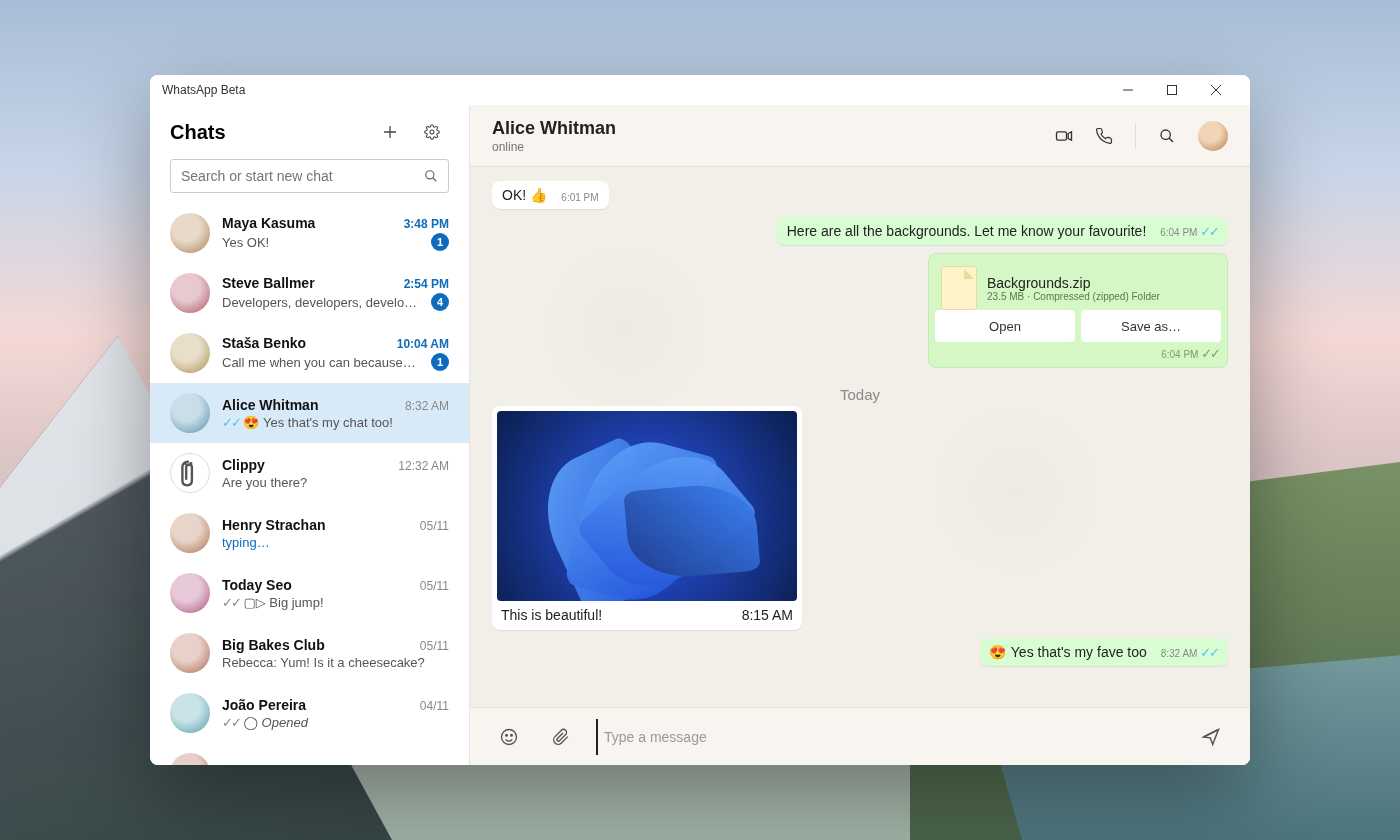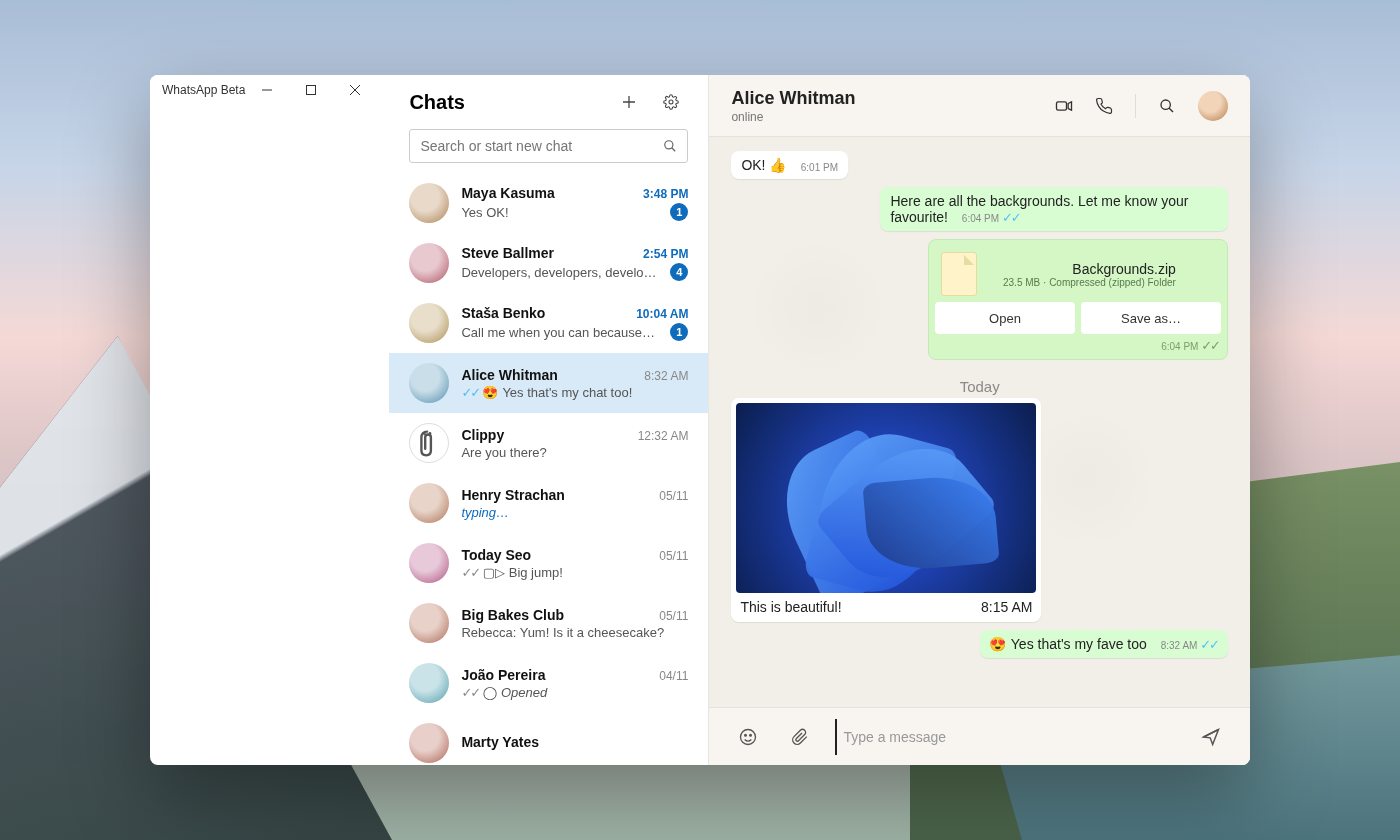--- a/index.html
+++ b/index.html
@@ -35,21 +35,21 @@
     background: linear-gradient(180deg, #7faecb 0%, #4e7fa0 100%);
     opacity: .6;
     clip-path: polygon(0 20%, 100% 0, 100% 100%, 10% 100%);
   }
   .window {
     position: relative; z-index: 1;
     width: 1100px; height: 690px;
     background: #fff;
     border-radius: 8px;
     box-shadow: 0 30px 80px rgba(0,0,0,.35);
-    display: flex; flex-direction: row;
+    display: flex; flex-direction: column;
     overflow: hidden;
   }
   .titlebar {
     height: 30px; display: flex; align-items: center;
     padding: 0 12px; font-size: 12px; color: #333;
     background: #fff;
   }
   .titlebar .spacer { flex: 1; }
   .win-btn { width: 44px; height: 30px; display:flex; align-items:center; justify-content:center; color:#333; }
   .body { flex:1; display:flex; min-height:0; }
@@ -73,21 +73,21 @@
   .avatar { width:40px; height:40px; border-radius:50%; flex-shrink:0; background:#ccc; display:flex; align-items:center; justify-content:center; font-size:18px; }
   .chat-meta { flex:1; min-width:0; }
   .chat-top { display:flex; align-items:baseline; gap:8px; }
   .chat-name { font-weight:600; font-size:14px; color:#111; flex:1; white-space:nowrap; overflow:hidden; text-overflow:ellipsis; }
   .chat-time { font-size:12px; }
   .time-unread { color:#0f6cbd; font-weight:600; }
   .time-read { color:#888; }
   .chat-bottom { display:flex; align-items:center; gap:6px; margin-top:2px; }
   .chat-preview { font-size:13px; color:#555; flex:1; white-space:nowrap; overflow:hidden; text-overflow:ellipsis; }
   .badge { background:#0f6cbd; color:#fff; border-radius:10px; min-width:18px; height:18px; font-size:11px; display:flex; align-items:center; justify-content:center; padding:0 5px; font-weight:600; }
-  .typing { color:#0f6cbd; font-style:italic; }
+  .typing { color:#0f6cbd; }
   .ticks { color:#53bdeb; font-size:13px; letter-spacing:-2px; }
   .ticks-grey { color:#888; }
   
   .main { flex:1; display:flex; flex-direction:column; background:#f2efe9; position:relative; }
   .main-header {
     height:62px; display:flex; align-items:center; padding:0 22px;
     background:#f8f5f0; border-bottom:1px solid #e5e2dc; gap:10px;
   }
   .contact-name { font-size:18px; font-weight:600; color:#222; }
   .contact-status { font-size:12px; color:#777; margin-top:1px; }
@@ -106,21 +106,21 @@
   .row { display:flex; margin-bottom:8px; }
   .row.left { justify-content:flex-start; }
   .row.right { justify-content:flex-end; }
   .bubble.in { background:#fff; color:#222; }
   .bubble.out { background:#d9fdd3; color:#222;margin-left:38px; }
   .bubble .ts { font-size:10px; color:#888; margin-left:10px; vertical-align:bottom; }
   .bubble.out .ts .ticks { color:#4fc3f7; }
   .attach-card {
     background:#d4f7c5; border:1px solid #c3e9b5; border-radius:8px; padding:6px; width:300px;
   }
-  .attach-head { display:flex; align-items:center; gap:26px; padding:6px 6px 6px;text-align:right; }
+  .attach-head { display:flex; align-items:center; gap:10px; padding:6px 6px 0; }
   .file-thumb { width:36px; height:44px; background:#fff4c9; border:1px solid #e6dca0; border-radius:3px; position:relative;}
   .file-thumb::after{content:""; position:absolute; right:2px; top:2px; width:10px; height:10px; background:#e6dca0; clip-path:polygon(0 0,100% 100%,0 100%);}
   .file-name { font-size:14px; font-weight:500; color:#222; }
   .file-meta { font-size:10px; color:#5a7a4e; }
   .attach-btns { display:flex; gap:6px; }
   .attach-btn { flex:1; background:#ffffff; border:0; height:32px; border-radius:4px; font-size:13px; color:#333; cursor:pointer; }
   .attach-ts { text-align:right; font-size:10px; color:#7a9d6c; margin-top:4px; padding-right:2px; }
   .day-sep { text-align:center; margin:18px 0 2px; }
   .day-sep span { font-size:15px; color:#8a8a8a; }
   .img-bubble { background:#fff; padding:5px; border-radius:8px; box-shadow:0 1px 1px rgba(0,0,0,.08); width:310px; }

